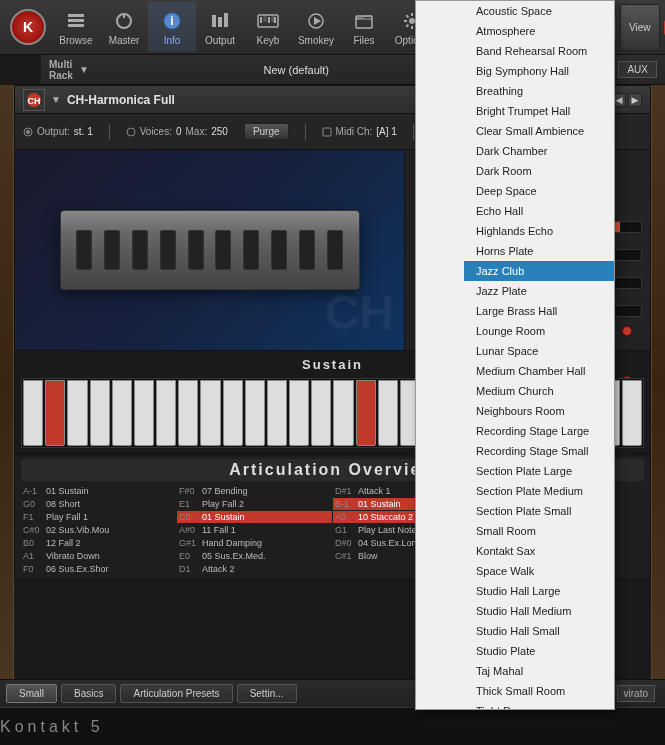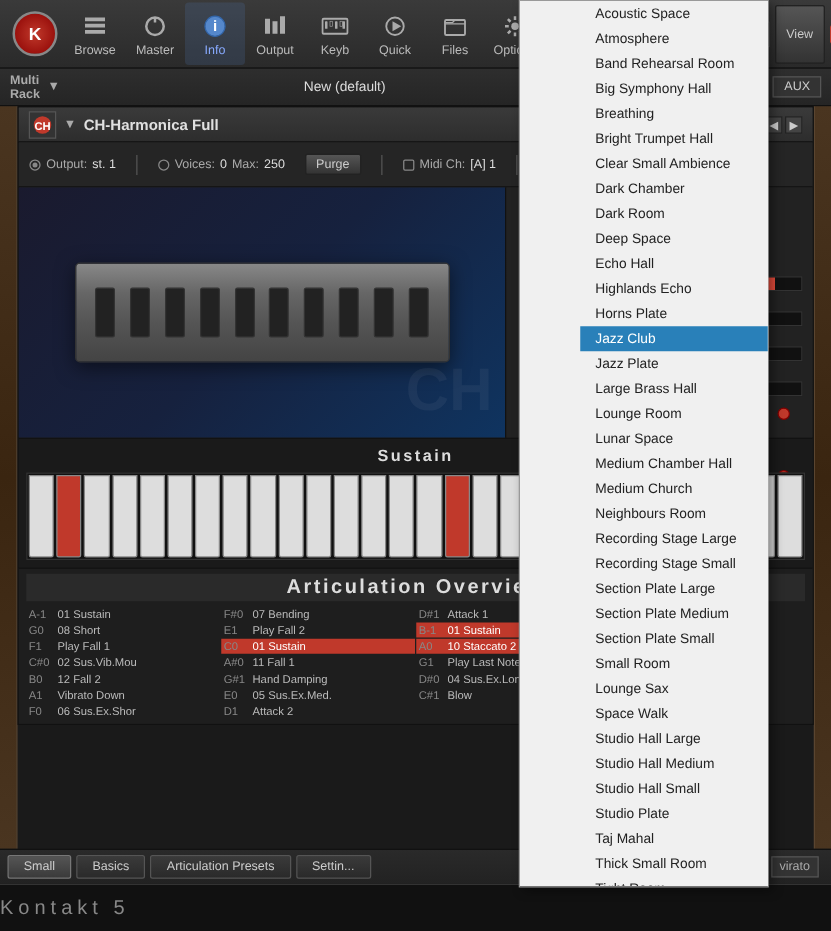--- a/index.html
+++ b/index.html
@@ -93,20 +93,21 @@
 
     
     .multi-rack-bar {
       background: linear-gradient(180deg, #2e2e2e 0%, #252525 100%);
       height: 30px;
       display: flex;
       align-items: center;
       border-bottom: 1px solid #111;
       padding: 0 8px;
       gap: 6px;
+      margin-left: 41px;
     }
     .multi-rack-label {
       color: #aaa;
       font-size: 10px;
       font-weight: bold;
     }
     .rack-arrow {
       color: #aaa;
       font-size: 10px;
       cursor: pointer;
@@ -538,21 +539,21 @@
     <span>Keyb</span>
   </div>
 
   <div class="toolbar-btn">
     <div class="icon-area">
       <svg width="20" height="20" viewBox="0 0 20 20">
           <circle cx="10" cy="10" r="7" fill="none" stroke="#aaa" stroke-width="1.5"></circle>
           <polygon points="8,6 15,10 8,14" fill="#aaa"></polygon>
         </svg>
     </div>
-    <span>Quick</span>
+    <span>Smokey</span>
   </div>
 
   <div class="toolbar-btn">
     <div class="icon-area">
       <svg width="20" height="20" viewBox="0 0 20 20">
           <rect x="2" y="5" width="16" height="12" rx="1" fill="none" stroke="#aaa" stroke-width="1.5"></rect>
           <path d="M2 8 L18 8" stroke="#aaa" stroke-width="1"></path>
           <path d="M2 7 L8 7 L10 5 L18 5" stroke="#aaa" stroke-width="1" fill="none"></path>
         </svg>
     </div>
@@ -921,21 +922,21 @@
     <div class="dropdown-item">Lunar Space</div>
     <div class="dropdown-item">Medium Chamber Hall</div>
     <div class="dropdown-item">Medium Church</div>
     <div class="dropdown-item">Neighbours Room</div>
     <div class="dropdown-item">Recording Stage Large</div>
     <div class="dropdown-item">Recording Stage Small</div>
     <div class="dropdown-item">Section Plate Large</div>
     <div class="dropdown-item">Section Plate Medium</div>
     <div class="dropdown-item">Section Plate Small</div>
     <div class="dropdown-item">Small Room</div>
-    <div class="dropdown-item">Lounge Sax</div>
+    <div class="dropdown-item">Kontakt Sax</div>
     <div class="dropdown-item">Space Walk</div>
     <div class="dropdown-item">Studio Hall Large</div>
     <div class="dropdown-item">Studio Hall Medium</div>
     <div class="dropdown-item">Studio Hall Small</div>
     <div class="dropdown-item">Studio Plate</div>
     <div class="dropdown-item">Taj Mahal</div>
     <div class="dropdown-item">Thick Small Room</div>
     <div class="dropdown-item">Tight Room</div>
   </div>
 

